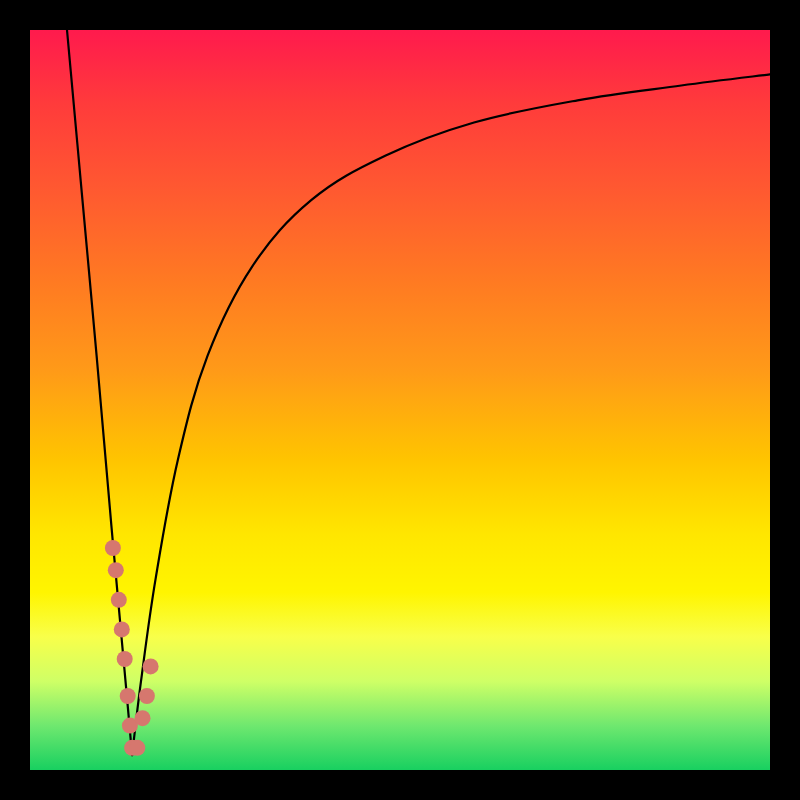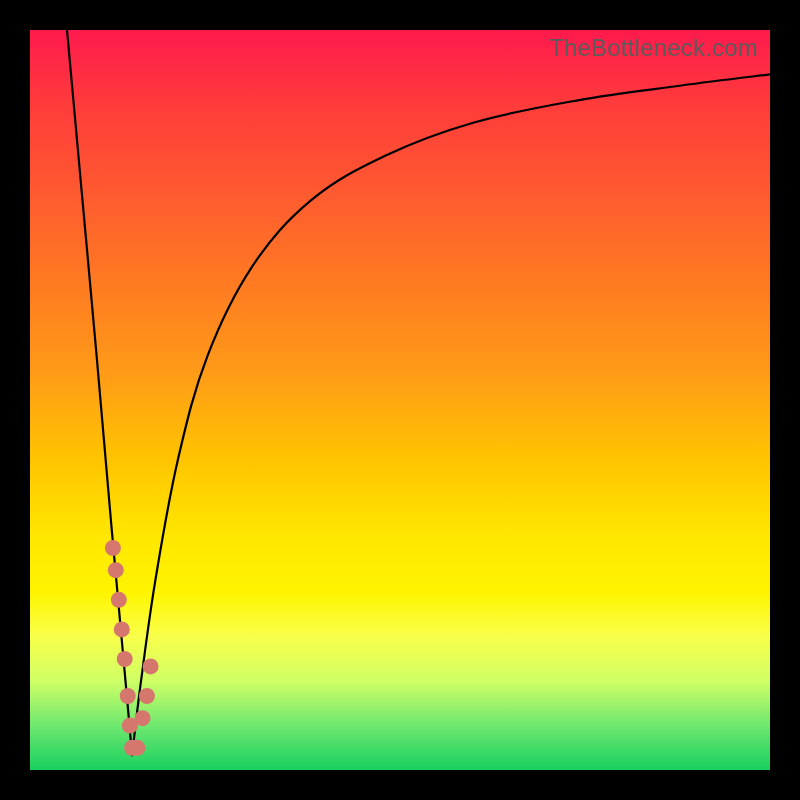--- a/index.html
+++ b/index.html
@@ -67,21 +67,20 @@
     fill: #d6776e;
     stroke: none;
   }
 </style>
 </head>
 <body>
 
 <div class="frame">
   <div class="plot">
 
-    <div class="watermark">TheBottleneck.com</div>
 
     <svg class="curves" viewBox="0 0 740 740" preserveAspectRatio="none">
       <path id="left-branch" class="curve" d="M 37.0 0.0 C 39.7 29.3, 46.5 104.2, 51.8 162.8 C 57.1 221.4, 61.3 265.7, 66.6 325.6 C 71.9 385.5, 76.1 435.9, 81.4 495.8 C 86.7 555.7, 92.5 617.3, 96.2 658.6 C 99.9 699.9, 101.1 713.2, 102.1 725.2"></path>
       <path id="right-branch" class="curve" d="M 102.1 725.2 C 103.7 711.9, 106.7 683.2, 111.0 651.2 C 115.3 619.2, 119.1 587.6, 125.8 547.6 C 132.5 507.6, 138.7 469.2, 148.0 429.2 C 157.3 389.2, 164.3 360.2, 177.6 325.6 C 190.9 291.0, 203.4 264.8, 222.0 236.8 C 240.6 208.8, 257.2 190.2, 281.2 170.2 C 305.2 150.2, 325.9 139.8, 355.2 125.8 C 384.5 111.8, 409.4 102.5, 444.0 92.5 C 478.6 82.5, 510.3 77.0, 547.6 70.3 C 584.9 63.6, 616.6 60.2, 651.2 55.5 C 685.8 50.8, 724.0 46.4, 740.0 44.4"></path>
       <g id="marker-group">
           <circle cx="82.9" cy="518.0" r="8" class="marker" fill="#d6776e"></circle>
           <circle cx="85.8" cy="540.2" r="8" class="marker" fill="#d6776e"></circle>
           <circle cx="88.8" cy="569.8" r="8" class="marker" fill="#d6776e"></circle>
           <circle cx="91.8" cy="599.4" r="8" class="marker" fill="#d6776e"></circle>
           <circle cx="94.7" cy="629.0" r="8" class="marker" fill="#d6776e"></circle>

